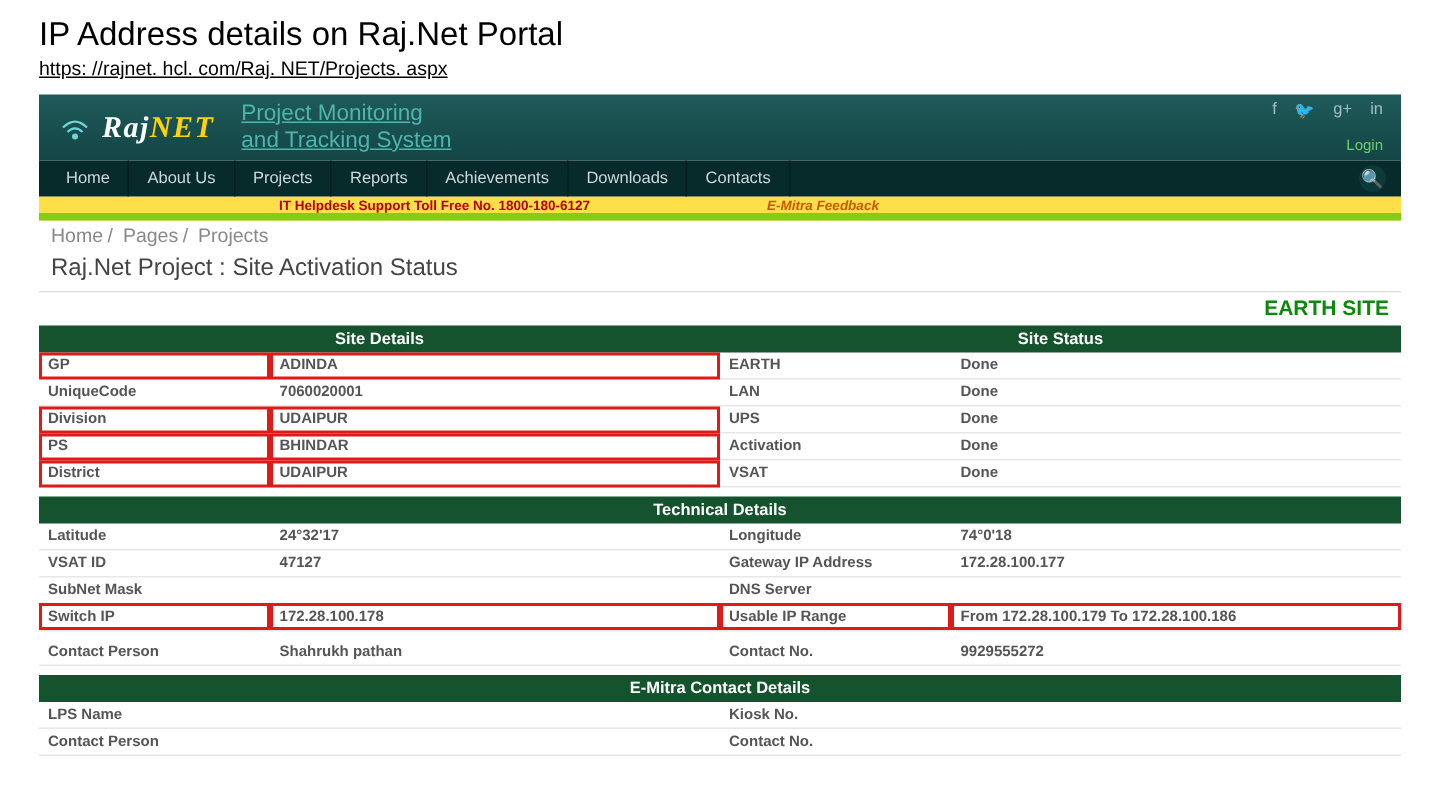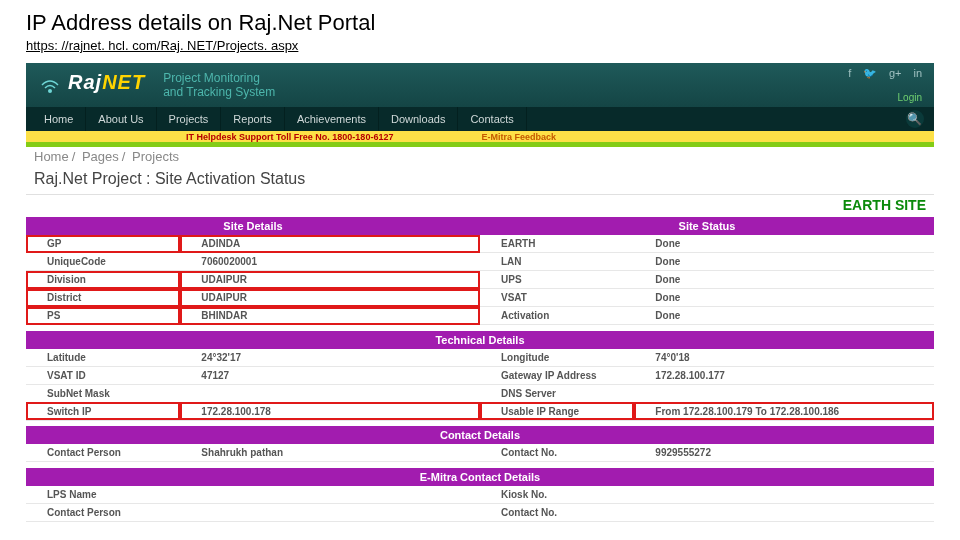--- a/index.html
+++ b/index.html
@@ -1,39 +1,39 @@
 <!DOCTYPE html>
 <html><head>
 <meta charset="utf-8">
 <style>
   * { box-sizing: border-box; margin: 0; padding: 0; }
   html, body { width: 960px; height: 540px; font-family: Arial, sans-serif; background: #fff; }
   .slide-title { font-size: 22px; font-weight: 400; padding: 10px 26px 2px; }
   .slide-url { font-size: 13px; text-decoration: underline; padding: 0 26px 8px; }
   .app-frame { margin: 2px 26px 0; border: 0; }
   .topbar { background: linear-gradient(#1f5a5a,#144545); height: 44px; display:flex; align-items:center; padding:0 10px; position:relative; }
-  .logo { display:flex; align-items:flex-start; gap:4px; }
+  .logo { display:flex; align-items:center; gap:4px;font-family:Liberation Serif, serif; }
   .logo-text { color:#fff; font-weight:bold; font-size:20px; letter-spacing:1px; font-style:italic; }
   .logo-accent { color:#ffd400; }
-  .tagline { margin-left:18px; color:#4db6ac; font-size:12px; line-height:1.2; }
+  .tagline { margin-left:18px; color:#4db6ac; font-size:15px; line-height:1.2;text-decoration:underline; }
   .social { position:absolute; right:12px; top:4px; display:flex; gap:12px; color:#9fc0c0; font-size:11px; }
   .login { position:absolute; right:12px; bottom:4px; color:#6fcf6f; font-size:10px; }
   .navbar { background:#072a2a; height:24px; display:flex; align-items:center; padding:0 6px; position:relative; }
   .nav-item { color:#cfd8d8; font-size:11px; padding:0 12px; height:100%; display:flex; align-items:center; border-right:1px solid #03201f; cursor:pointer; }
   .search-icon { position:absolute; right:10px; color:#a0b8b8; font-size:12px; width:18px; height:18px; border-radius:50%; background:#0a3a3a; display:flex; align-items:center; justify-content:center; }
   .subbar { height:16px; background:#fde047; border-bottom:5px solid #84cc16; display:flex; align-items:center; font-size:9px; }
   .helpdesk { margin-left:160px; color:#b60000; font-weight:bold; }
-  .feedback { margin-left:88px; color:#c55a00; font-weight:bold; }
+  .feedback { margin-left:118px; color:#c55a00; font-weight:bold;font-style:italic; }
   .breadcrumb { font-size:13px; color:#888; padding:2px 8px; }
   .breadcrumb span.sep { margin:0 3px; }
   .page-title { font-size:16px; color:#444; padding:4px 8px 6px; border-bottom:1px solid #e0e0e0; }
   .vsat { text-align:right; color:#0a8a0a; font-weight:bold; font-size:14px; padding:2px 8px 4px; }
   table.detail { width:100%; border-collapse:collapse; font-size:10px; }
-  .section-header td { background:#a21caf; color:#fff; font-weight:bold; text-align:center; padding:3px 0; font-size:11px; }
-  .row td { border-bottom:1px solid #e7e7e7; padding:3px 21px; height:15px; color:#555; }
+  .section-header td { background:#14532d; color:#fff; font-weight:bold; text-align:center; padding:3px 0; font-size:11px; }
+  .row td { border-bottom:1px solid #e7e7e7; padding:3px 6px; height:15px; color:#555; }
   .lbl { width:17%; font-weight:bold; color:#444; padding-left:8px; }
   .val { width:33%; font-weight:bold; color:#333; }
   .highlight { outline:2px solid #e01919; outline-offset:-2px; }
   .spacer td { height:6px; }
 </style>
 </head>
 <body>
 
 <div class="slide-title">IP Address details on Raj.Net Portal</div>
 <div class="slide-url">https: //rajnet. hcl. com/Raj. NET/Projects. aspx</div>
@@ -104,29 +104,29 @@
           <td class="lbl">LAN</td>
           <td class="val">Done</td>
         </tr>
     <tr class="row">
           <td class="lbl highlight">Division</td>
           <td class="val highlight">UDAIPUR</td>
           <td class="lbl">UPS</td>
           <td class="val">Done</td>
         </tr>
     <tr class="row">
+          <td class="lbl highlight">PS</td>
+          <td class="val highlight">BHINDAR</td>
+          <td class="lbl">Activation</td>
+          <td class="val">Done</td>
+        </tr>
+    <tr class="row">
           <td class="lbl highlight">District</td>
           <td class="val highlight">UDAIPUR</td>
           <td class="lbl">VSAT</td>
-          <td class="val">Done</td>
-        </tr>
-    <tr class="row">
-          <td class="lbl highlight">PS</td>
-          <td class="val highlight">BHINDAR</td>
-          <td class="lbl">Activation</td>
           <td class="val">Done</td>
         </tr>
     <tr class="spacer">
           <td colspan="4"></td>
         </tr>
     <tr class="section-header">
           <td colspan="4">Technical Details</td>
         </tr>
     <tr class="row">
           <td class="lbl">Latitude</td>
@@ -148,23 +148,20 @@
         </tr>
     <tr class="row">
           <td class="lbl highlight">Switch IP</td>
           <td class="val highlight">172.28.100.178</td>
           <td class="lbl highlight">Usable IP Range</td>
           <td class="val highlight">From 172.28.100.179 To 172.28.100.186</td>
         </tr>
     <tr class="spacer">
           <td colspan="4"></td>
         </tr>
-    <tr class="section-header">
-          <td colspan="4">Contact Details</td>
-        </tr>
     <tr class="row">
           <td class="lbl">Contact Person</td>
           <td class="val">Shahrukh pathan</td>
           <td class="lbl">Contact No.</td>
           <td class="val">9929555272</td>
         </tr>
     <tr class="spacer">
           <td colspan="4"></td>
         </tr>
     <tr class="section-header">

